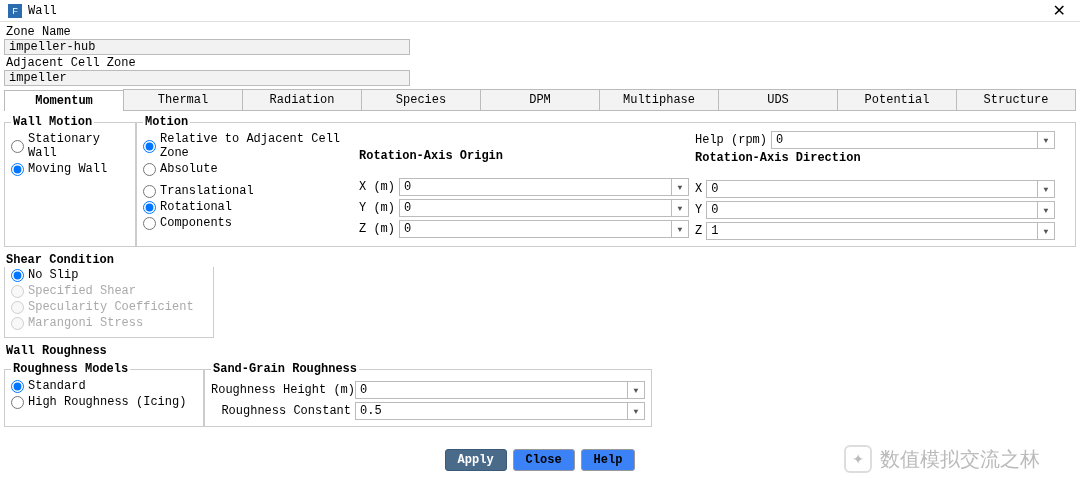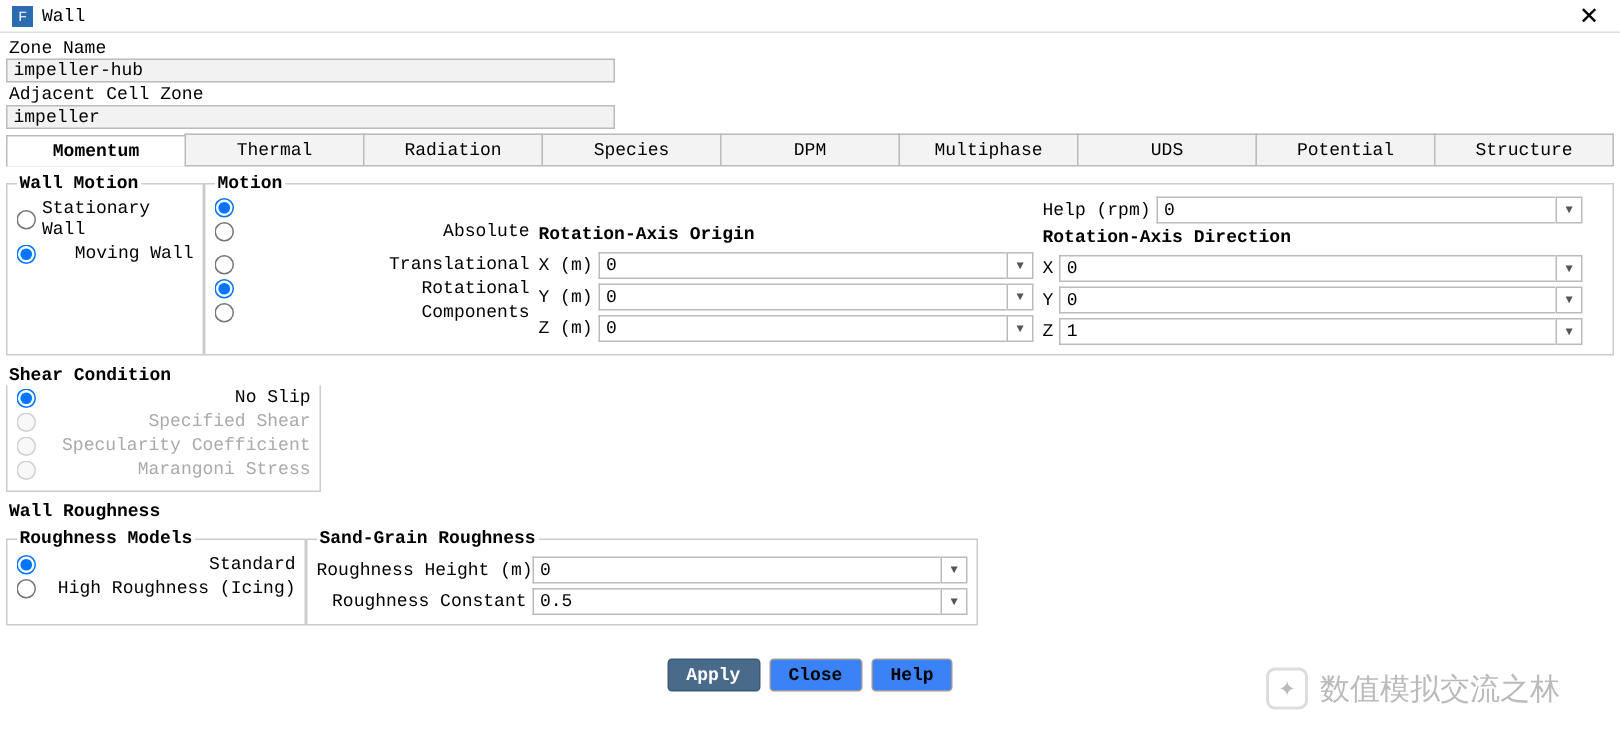--- a/index.html
+++ b/index.html
@@ -83,21 +83,21 @@
   fieldset > legend {
     font-weight: bold;
     padding: 0 2px;
     font-family: "Courier New", monospace;
   }
   .section-title {
     font-weight: bold;
     margin: 6px 0 0 2px;
     font-family: "Courier New", monospace;
   }
-  .radio-line { display:flex; align-items:center; padding: 1px 0; justify-content: space-between; }
+  .radio-line { display:flex; align-items:center; padding: 1px 0; }
   .radio-line input[type=radio] { margin: 0 4px 0 0; }
   .disabled { color: #aaa; }
   .num-field {
     display: flex;
     align-items: stretch;
     height: 18px;
   }
   .num-field input {
     flex: 1;
     border: 1px solid #bbb;
@@ -162,21 +162,21 @@
     pointer-events: none;
   }
   .watermark .wm-icon {
     width: 28px; height: 28px;
     border: 2px solid #ddd;
     border-radius: 6px;
     display:flex; align-items:center; justify-content:center;
     font-size: 14px;
   }
   .col-origin, .col-direction { display:flex; flex-direction:column; }
-  .col-origin .hline, .col-direction .hline { font-weight:bold; margin-bottom:2px; }
+  .col-origin .hline, .col-direction .hline { font-weight:bold; margin-bottom:12px; }
 </style>
 </head>
 <body>
 
 <div class="titlebar">
   <div class="title-icon">F</div>
   <div class="title-text">Wall</div>
   <div class="title-close">✕</div>
 </div>
 
@@ -216,20 +216,21 @@
       </label>
     </fieldset>
 
     <fieldset style="flex:1;">
       <legend>Motion</legend>
       <div class="motion-grid">
 
         <div>
           <label class="radio-line">
             <input type="radio" name="mframe" checked="" style="">
+              <span>Relative to Adjacent Cell Zone</span>
           </label>
           <label class="radio-line">
             <input type="radio" name="mframe" style="">
               <span>Absolute</span>
           </label>
           <div style="height:6px;"></div>
           <label class="radio-line">
             <input type="radio" name="mtype" style="">
               <span>Translational</span>
           </label>

